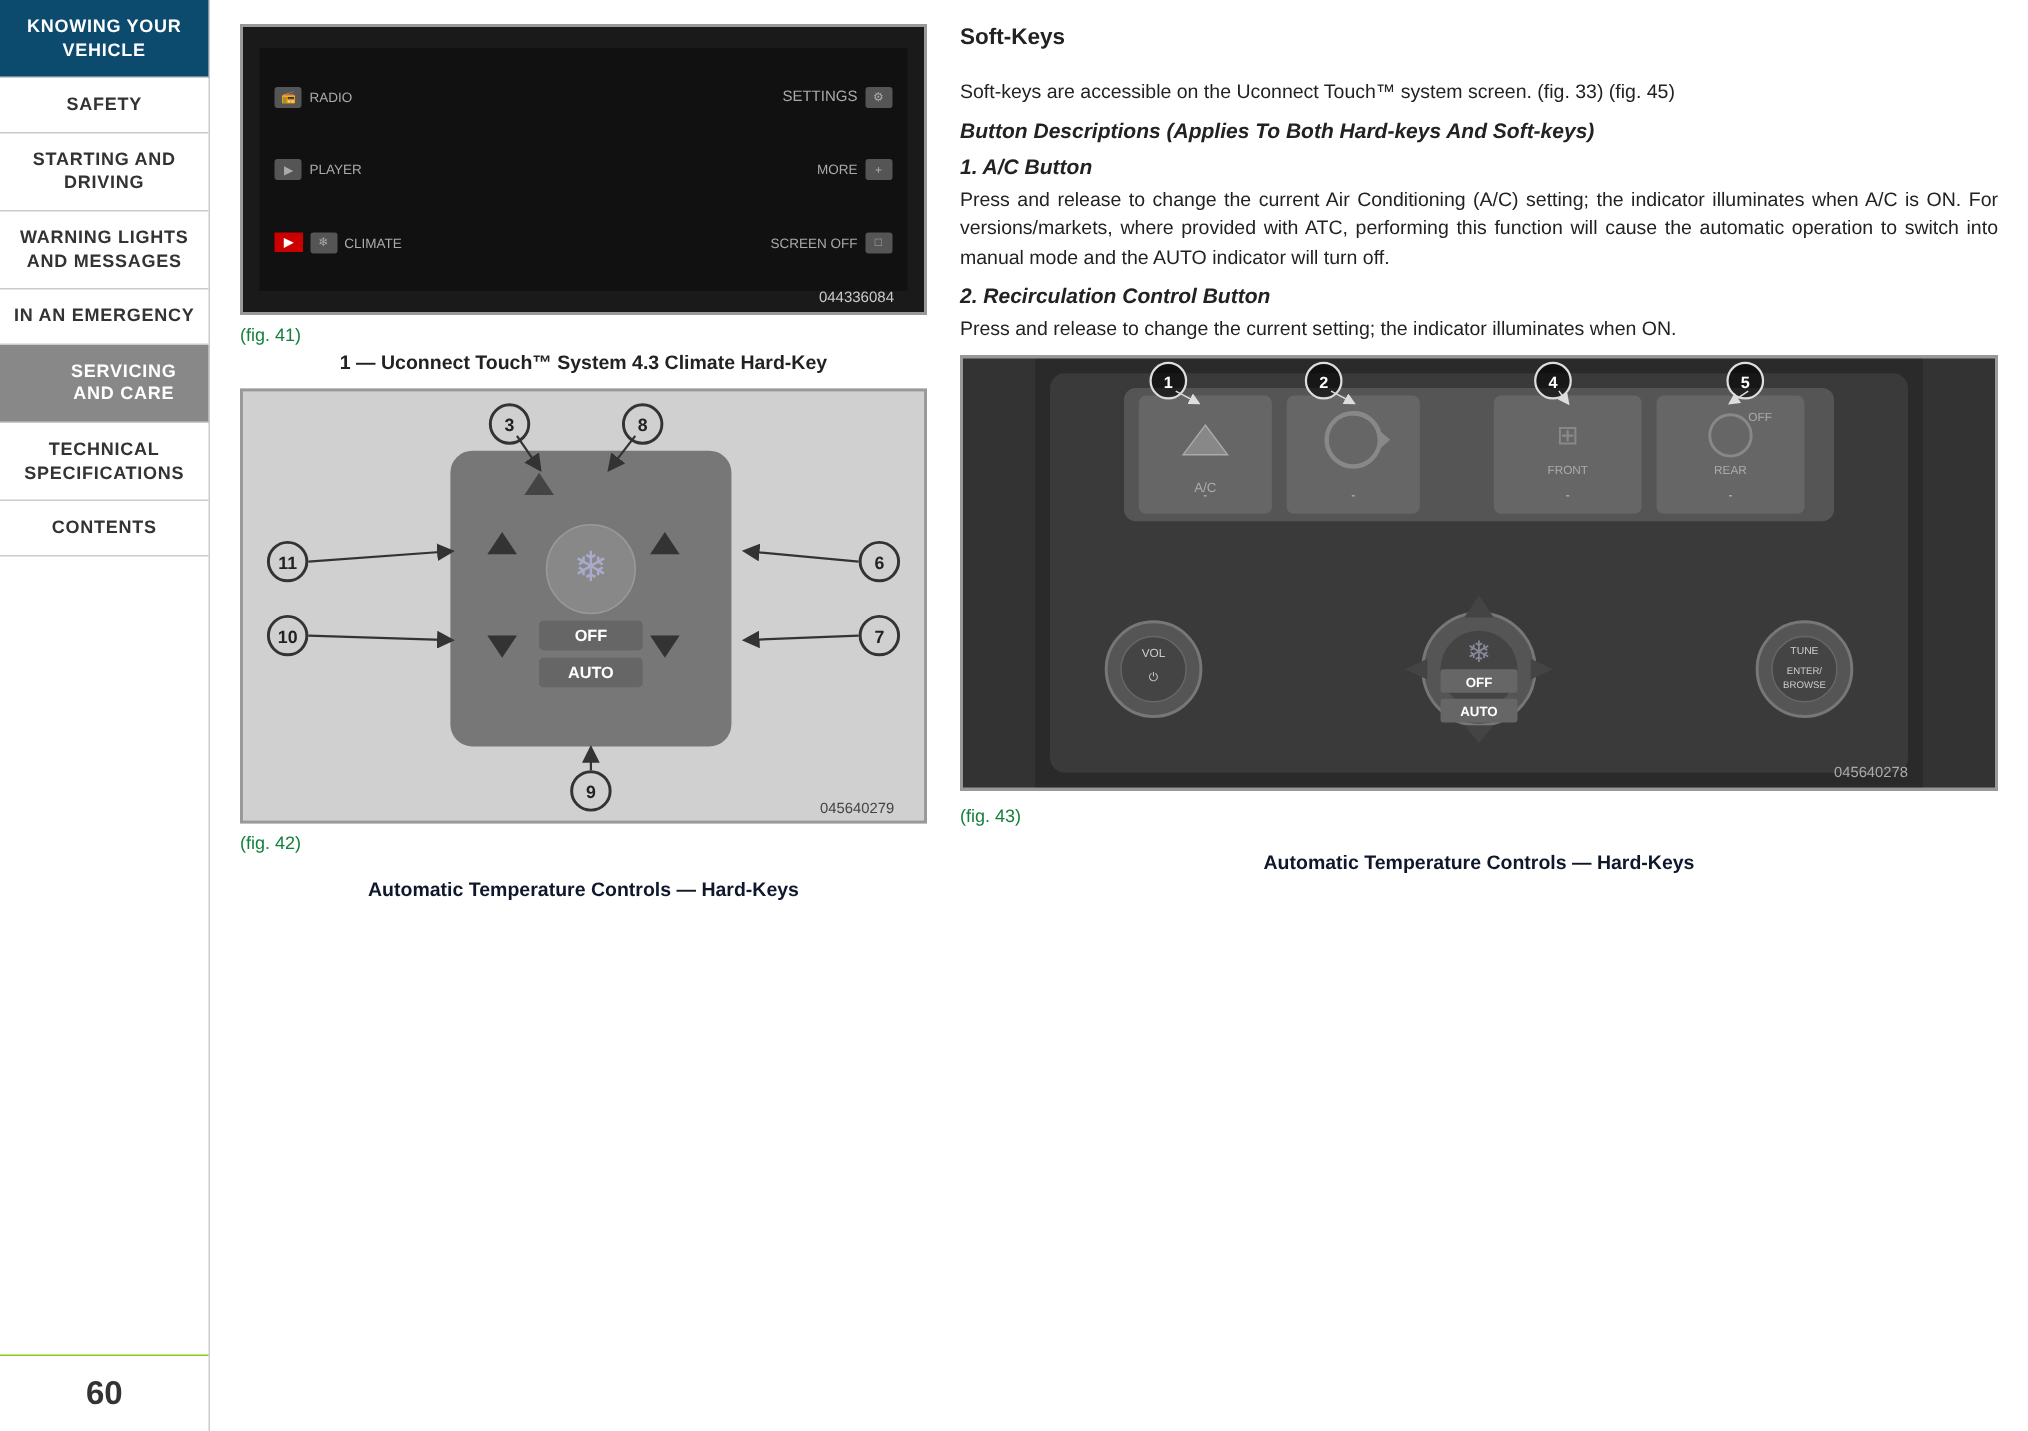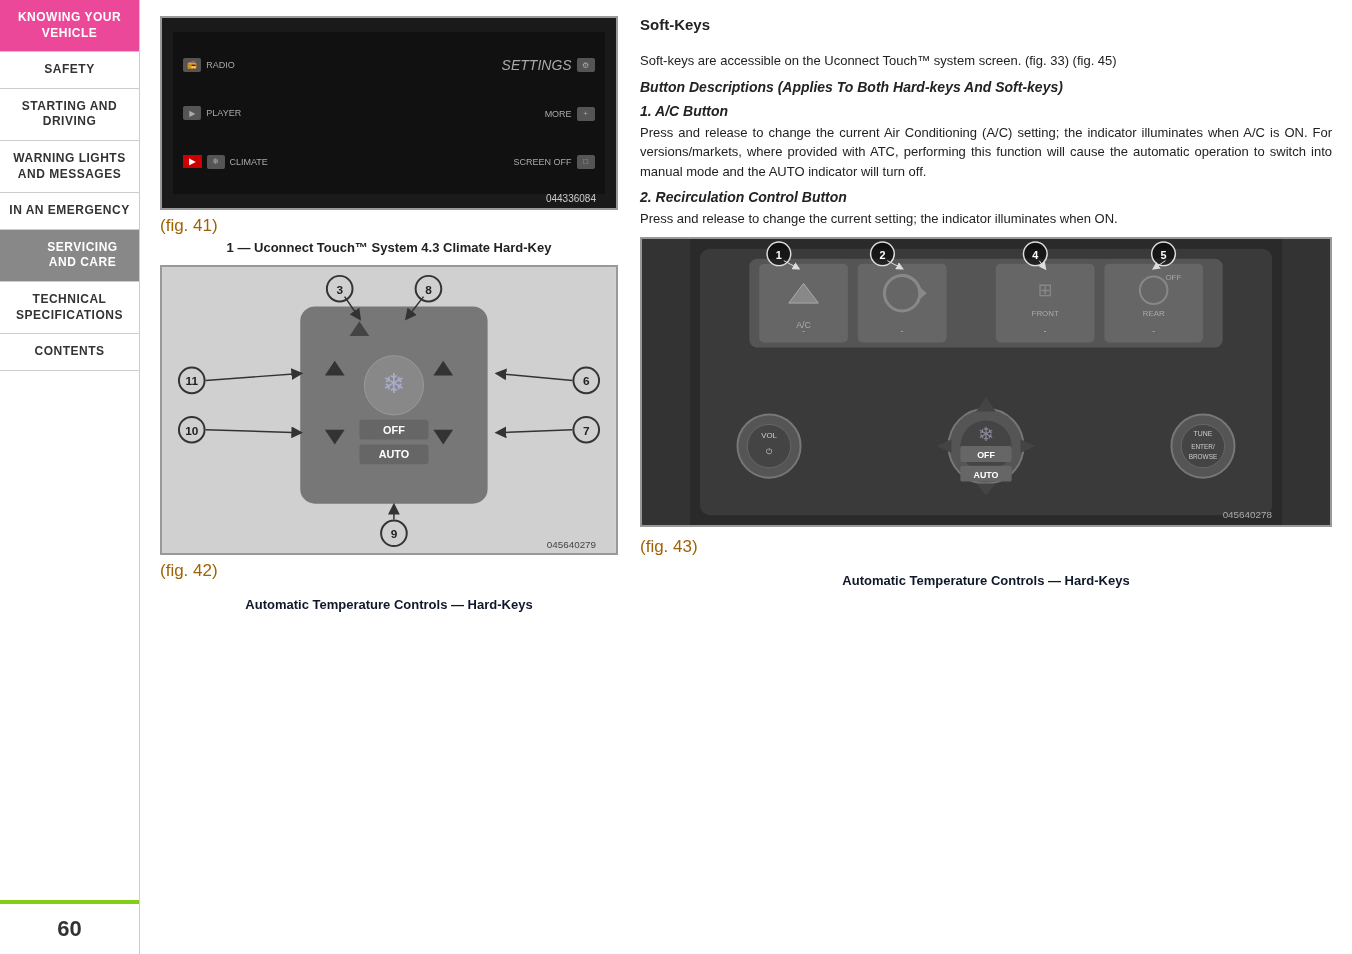--- a/index.html
+++ b/index.html
@@ -28,35 +28,35 @@
       padding: 10px 6px;
       cursor: pointer;
       font-size: 12px;
       font-weight: bold;
       text-transform: uppercase;
       color: #333;
       letter-spacing: 0.5px;
       line-height: 1.3;
     }
     .sidebar-item.active {
-      background: #ec4899;
+      background: #0c4a6e;
       color: #fff;
     }
     .sidebar-item.highlight {
       background: #888;
       color: #fff;
       padding-left: 32px;
     }
     .sidebar-page-num {
       text-align: center;
       padding: 12px 6px;
       font-size: 22px;
       font-weight: bold;
       color: #333;
-      border-top: 4px solid #84cc16;
+      border-top: 1px solid #84cc16;
       margin-top: auto;
     }
 
     
     .main-content {
       flex: 1;
       display: flex;
       flex-direction: row;
       padding: 0;
       overflow: hidden;
@@ -81,22 +81,22 @@
     
     .figure-box {
       border: 2px solid #999;
       background: #e8e8e8;
       margin-bottom: 6px;
       position: relative;
       overflow: hidden;
     }
 
     .fig-label {
-      font-size: 17px;
-      color: #a16207;
+      font-size: 12px;
+      color: #15803d;
       margin-bottom: 4px;
     }
 
     .fig-caption {
       font-size: 13px;
       font-weight: bold;
       text-align: center;
       margin-bottom: 10px;
       color: #222;
     }
@@ -276,21 +276,21 @@
               <span style="color:#aaa;font-size:9px;">PLAYER</span>
             </div>
             <div class="fig41-btn">
               <div class="fig41-arrow">▶</div>
               <div class="fig41-icon">❄</div>
               <span style="color:#aaa;font-size:9px;">CLIMATE</span>
             </div>
           </div>
           <div class="fig41-right">
             <div class="fig41-btn" style="justify-content:flex-end;">
-              <span style="color:#aaa;font-size:14px;font-style:italic;">SETTINGS</span>
+              <span style="color:#aaa;font-size:10px;">SETTINGS</span>
               <div class="fig41-icon">⚙</div>
             </div>
             <div class="fig41-btn" style="justify-content:flex-end;">
               <span style="color:#aaa;font-size:9px;">MORE</span>
               <div class="fig41-icon">+</div>
             </div>
             <div class="fig41-btn" style="justify-content:flex-end;">
               <span style="color:#aaa;font-size:9px;">SCREEN OFF</span>
               <div class="fig41-icon">□</div>
             </div>

